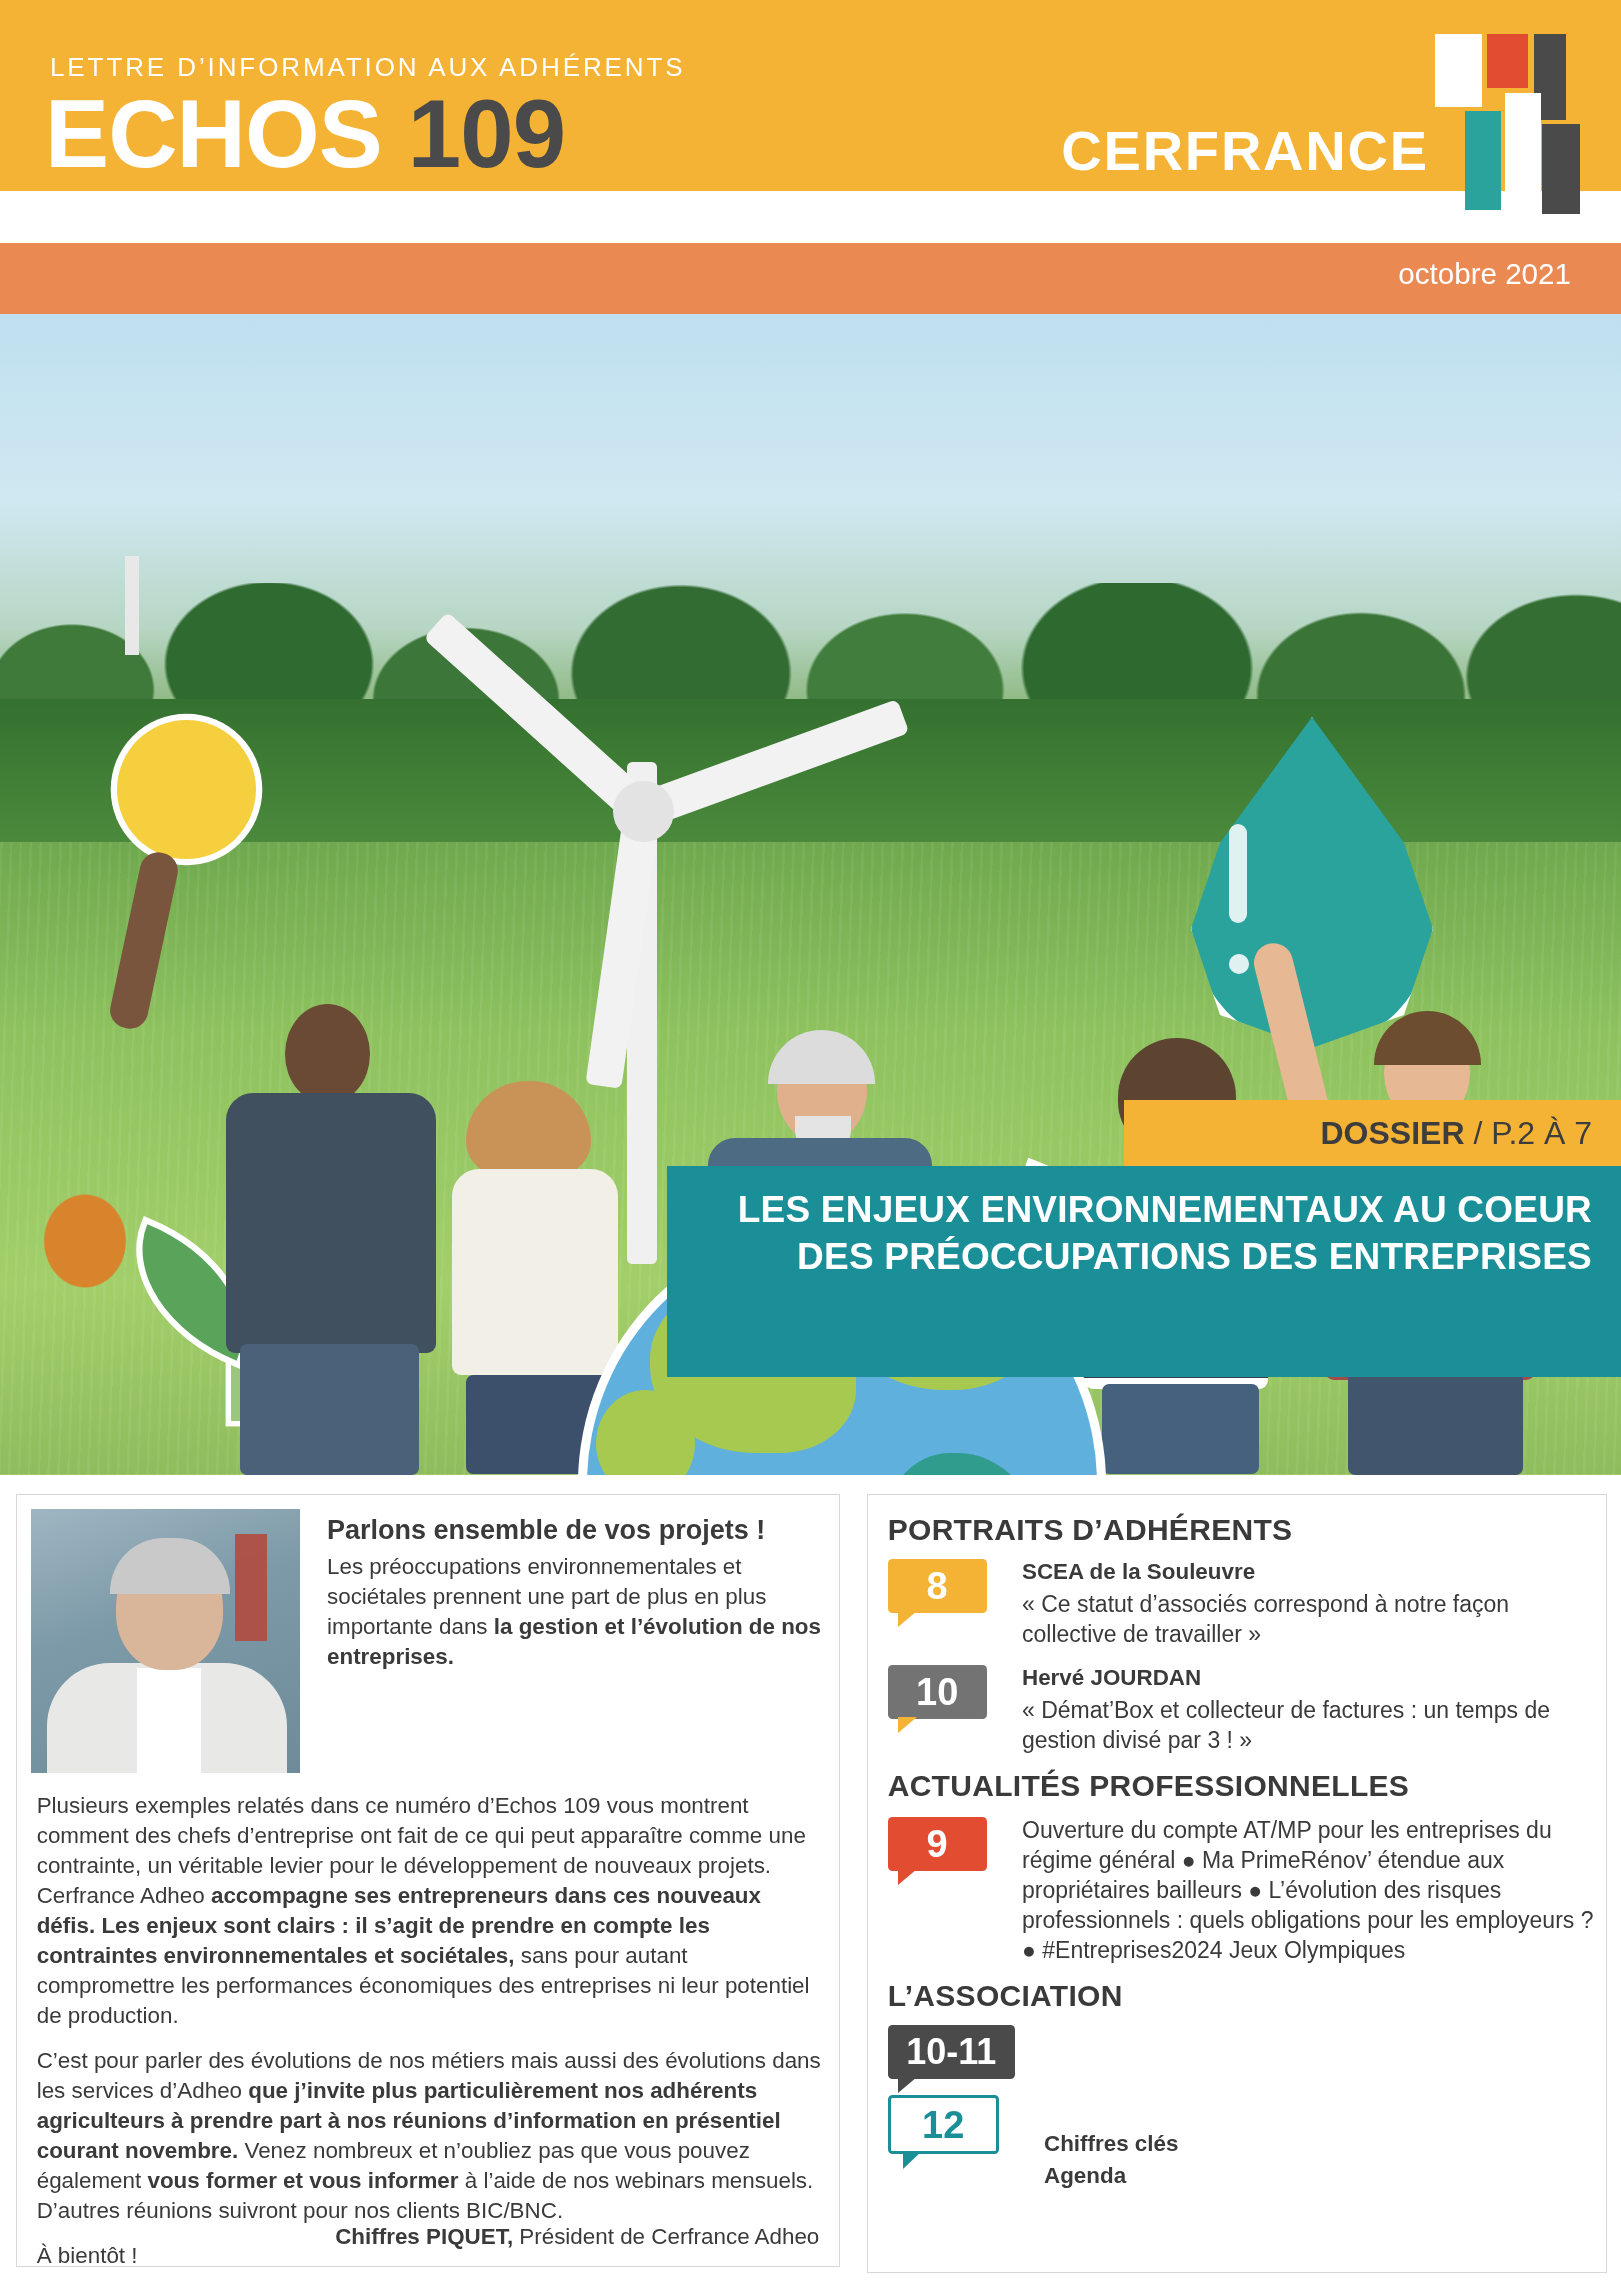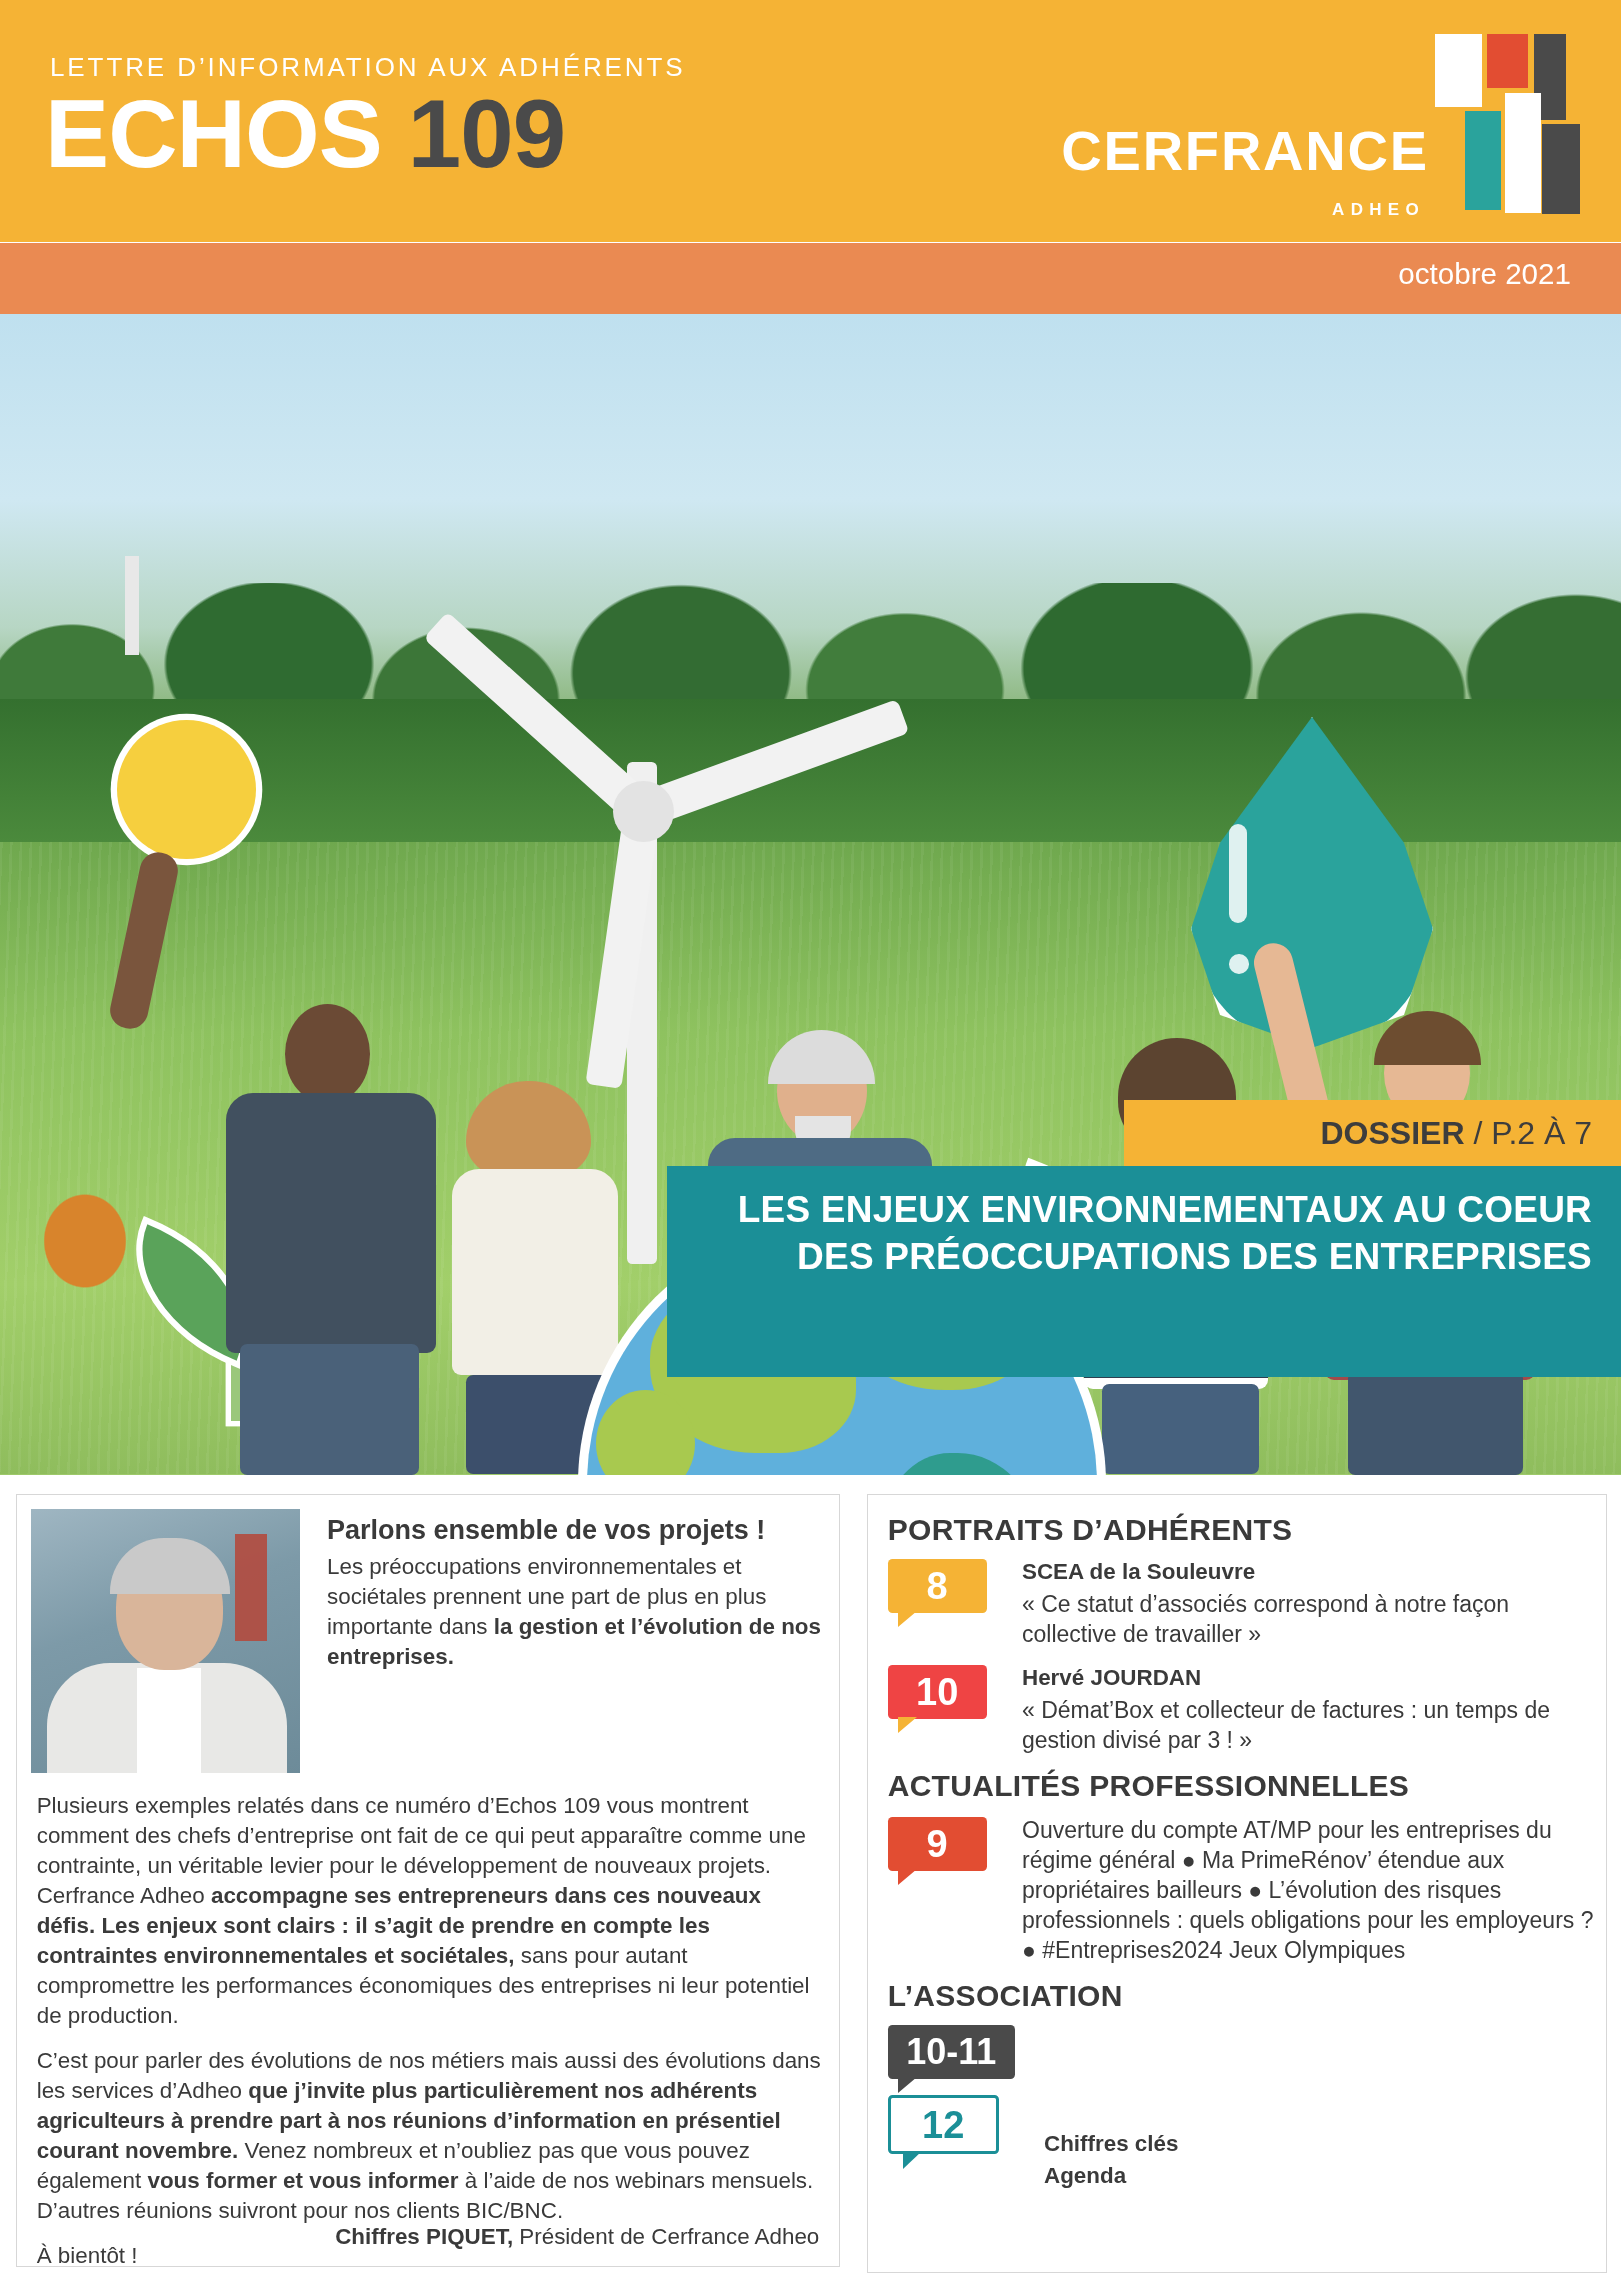--- a/index.html
+++ b/index.html
@@ -15,21 +15,21 @@
     width: 1622px;
     height: 2293px;
     background: #fff;
   }
 
   
   .header {
     position: absolute;
     left: 0; top: 0;
     width: 1622px;
-    height: 242px;
+    height: 191px;
     background: #f5b335;
   }
   .header-kicker {
     position: absolute;
     left: 50px; top: 52px;
     font-size: 26px;
     letter-spacing: 2.9px;
     color: #ffffff;
     font-weight: 400;
   }
@@ -495,21 +495,21 @@
 
     <div class="sec-title" style="top:18px;">PORTRAITS D’ADHÉRENTS</div>
 
     <div class="bubble" style="left:19.7px; top:64px; width:99px; height:54px; background:#f5b335; color:#ffffff;">
       <span class="bubble-txt">8</span>
       <span class="tail" style="color:#f5b335;"></span>
     </div>
     <div class="item-title" style="left:154px; top:64px; width:555px;">SCEA de la Souleuvre</div>
     <div class="item-text" style="left:154px; top:95px; width:564px;">« Ce statut d’associés correspond à notre façon collective de travailler »</div>
 
-    <div class="bubble" style="left:19.7px; top:170px; width:99px; height:54px; background:#ef4444; color:#ffffff;">
+    <div class="bubble" style="left:19.7px; top:170px; width:99px; height:54px; background:#737373; color:#ffffff;">
       <span class="bubble-txt">10</span>
       <span class="tail" style="color:#f5b335;"></span>
     </div>
     <div class="item-title" style="left:154px; top:170px; width:555px;">Hervé JOURDAN</div>
     <div class="item-text" style="left:154px; top:201px; width:564px;">« Démat’Box et collecteur de factures : un temps de gestion divisé par 3 ! »</div>
 
     <div class="sec-title" style="top:274px;">ACTUALITÉS PROFESSIONNELLES</div>
 
     <div class="bubble" style="left:19.7px; top:322px; width:99px; height:54px; background:#e24d32; color:#ffffff;">
       <span class="bubble-txt">9</span>

